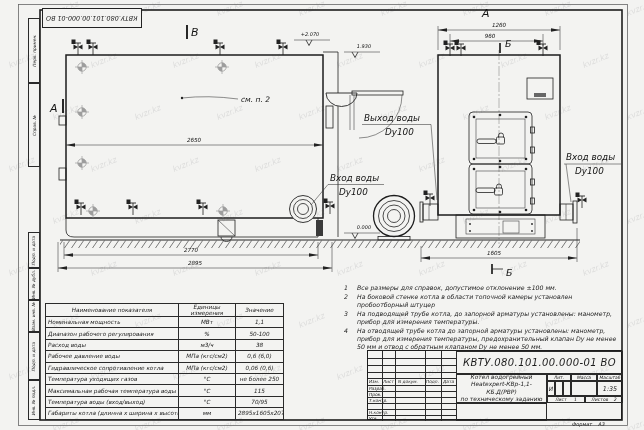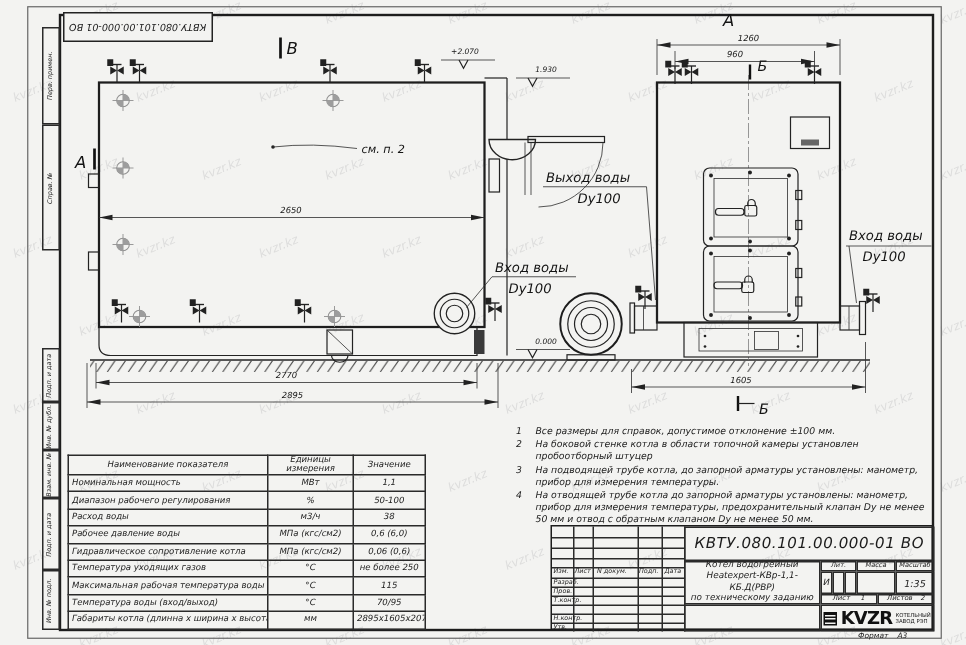--- a/index.html
+++ b/index.html
@@ -524,31 +524,19 @@
 
     <div class="cell shcell" style="left:179px;top:45px;width:38px;height:7px;">
       <span>Лист</span>
       <span>1</span>
     </div>
     <div class="cell shcell" style="left:217px;top:45px;width:38px;height:7px;">
       <span>Листов</span>
       <span>2</span>
     </div>
 
-    <div class="cell logo" style="left:179px;top:52px;width:76px;height:18px;">
-      <span class="mark">
-          <i style="top:2px"></i>
-          <i style="top:4.5px"></i>
-          <i style="top:7px"></i>
-        </span>
-      <span class="word">KVZR</span>
-      <span class="co">
-        <div>КОТЕЛЬНЫЙ</div>
-        <div>ЗАВОД РЭП</div>
-      </span>
-    </div>
   </div>
 
   <div class="abs fmt">
     <span>Формат</span>
     <span>А3</span>
   </div>
 </div>
 
 </body></html>

